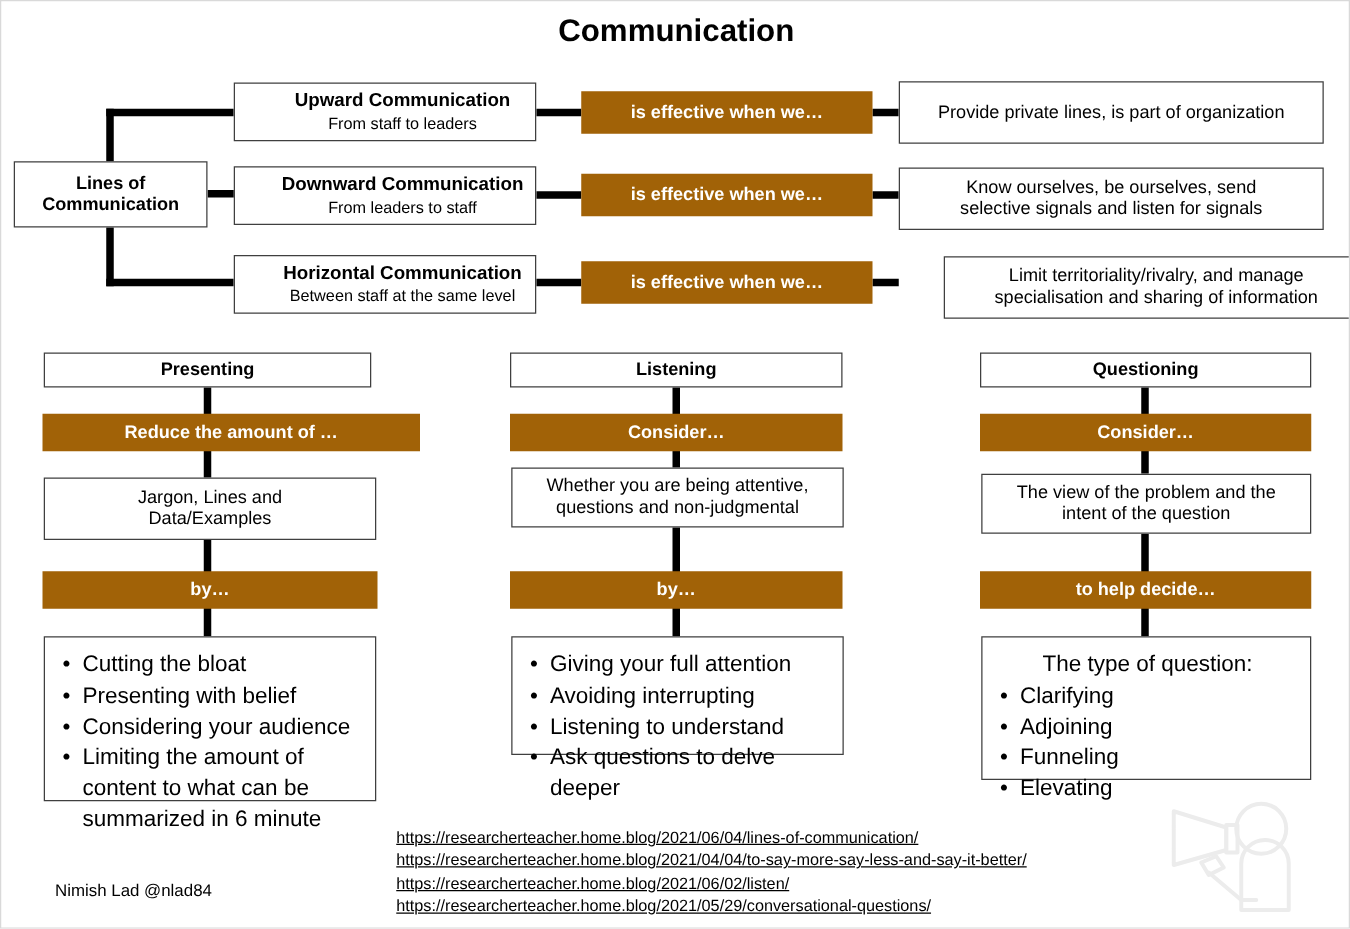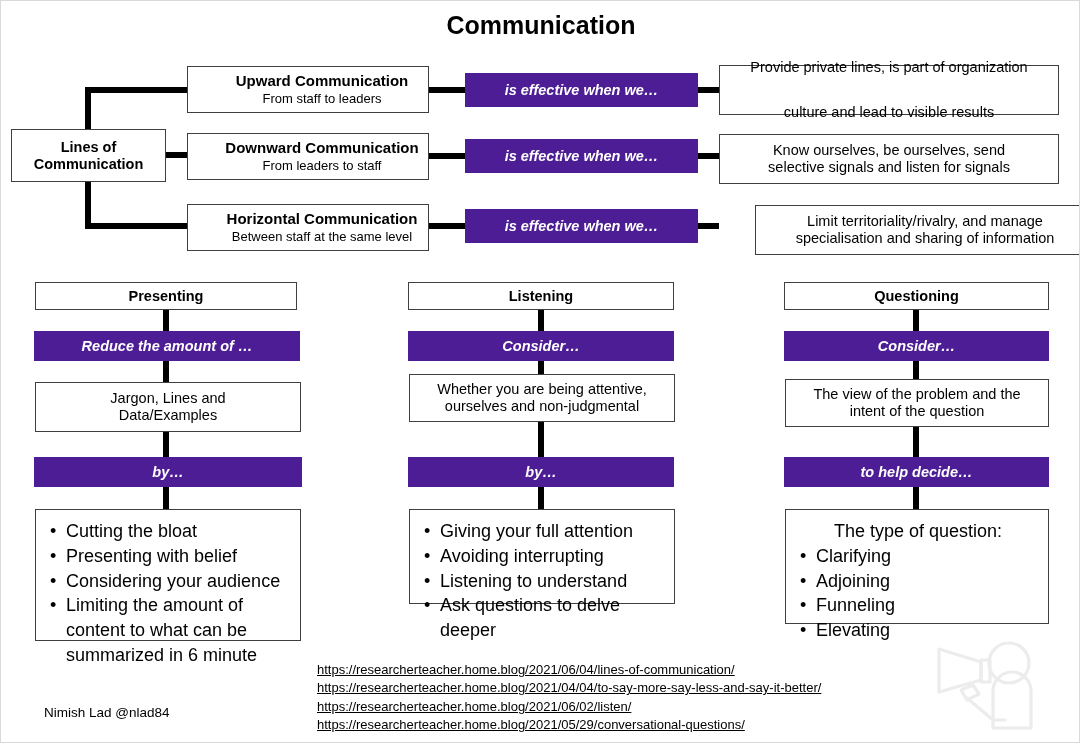--- a/index.html
+++ b/index.html
@@ -31,29 +31,28 @@
     flex-direction: column;
     align-items: center;
     justify-content: center;
     text-align: center;
     line-height: 1.15;
     z-index: 3;
   }
   .bar {
     position: absolute;
     box-sizing: border-box;
-    background: #4c1d95;
+    background: #a16207;
     color: #ffffff;
     display: flex;
     align-items: center;
     justify-content: center;
     text-align: right;
     font-weight: bold;
     z-index: 3;
-    font-style: italic;
   }
   .conn {
     position: absolute;
     background: #000000;
     z-index: 1;
   }
 
   
   #title {
     position: absolute;
@@ -203,21 +202,20 @@
     <span>Communication</span>
   </div>
 
   <div class="box type-box" style="top:65px;">
     <span class="type-title">Upward Communication</span>
     <span class="type-sub">From staff to leaders</span>
   </div>
   <div class="bar eff-bar" style="top:72px;">is effective when we…</div>
   <div class="box out-box" style="top:64px;gap:28px;">
     <span>Provide private lines, is part of organization</span>
-    <span>culture and lead to visible results</span>
   </div>
 
   <div class="box type-box" style="top:132px;">
     <span class="type-title">Downward Communication</span>
     <span class="type-sub">From leaders to staff</span>
   </div>
   <div class="bar eff-bar" style="top:138px;">is effective when we…</div>
   <div class="box out-box" style="top:133px;">
     <span>Know ourselves, be ourselves, send</span>
     <span>selective signals and listen for signals</span>
@@ -232,21 +230,21 @@
     <span>Limit territoriality/rivalry, and manage</span>
     <span>specialisation and sharing of information</span>
   </div>
 
   <div class="conn" style="left:162px; top:308px; width:6px; height:26px;"></div>
   <div class="conn" style="left:162px; top:356px; width:6px; height:28px;"></div>
   <div class="conn" style="left:162px; top:428px; width:6px; height:30px;"></div>
   <div class="conn" style="left:162px; top:484px; width:6px; height:26px;"></div>
 
   <div class="box col-head" style="left:34px; top:281px; width:262px;">Presenting</div>
-  <div class="bar col-bar" style="left:33px; top:330px; width:266px;">Reduce the amount of …</div>
+  <div class="bar col-bar" style="left:33px; top:330px; width:302px;">Reduce the amount of …</div>
   <div class="box col-body" style="left:34px; top:381px; width:266px; height:50px;">
     <span>Jargon, Lines and</span>
     <span>Data/Examples</span>
   </div>
   <div class="bar col-bar" style="left:33px; top:456px; width:268px;">by…</div>
   <div class="bullets" style="left:34px; top:508px; width:266px; height:132px;">
     <ul>
       <li>Cutting the bloat</li>
       <li>Presenting with belief</li>
       <li>Considering your audience</li>
@@ -256,21 +254,21 @@
 
   <div class="conn" style="left:537px; top:308px; width:6px; height:26px;"></div>
   <div class="conn" style="left:537px; top:356px; width:6px; height:20px;"></div>
   <div class="conn" style="left:537px; top:420px; width:6px; height:38px;"></div>
   <div class="conn" style="left:537px; top:484px; width:6px; height:26px;"></div>
 
   <div class="box col-head" style="left:407px; top:281px; width:266px;">Listening</div>
   <div class="bar col-bar" style="left:407px; top:330px; width:266px;">Consider…</div>
   <div class="box col-body" style="left:408px; top:373px; width:266px; height:48px;">
     <span>Whether you are being attentive,</span>
-    <span>ourselves and non-judgmental</span>
+    <span>questions and non-judgmental</span>
   </div>
   <div class="bar col-bar" style="left:407px; top:456px; width:266px;">by…</div>
   <div class="bullets" style="left:408px; top:508px; width:266px; height:95px;">
     <ul>
       <li>Giving your full attention</li>
       <li>Avoiding interrupting</li>
       <li>Listening to understand</li>
       <li>Ask questions to delve deeper</li>
     </ul>
   </div>

